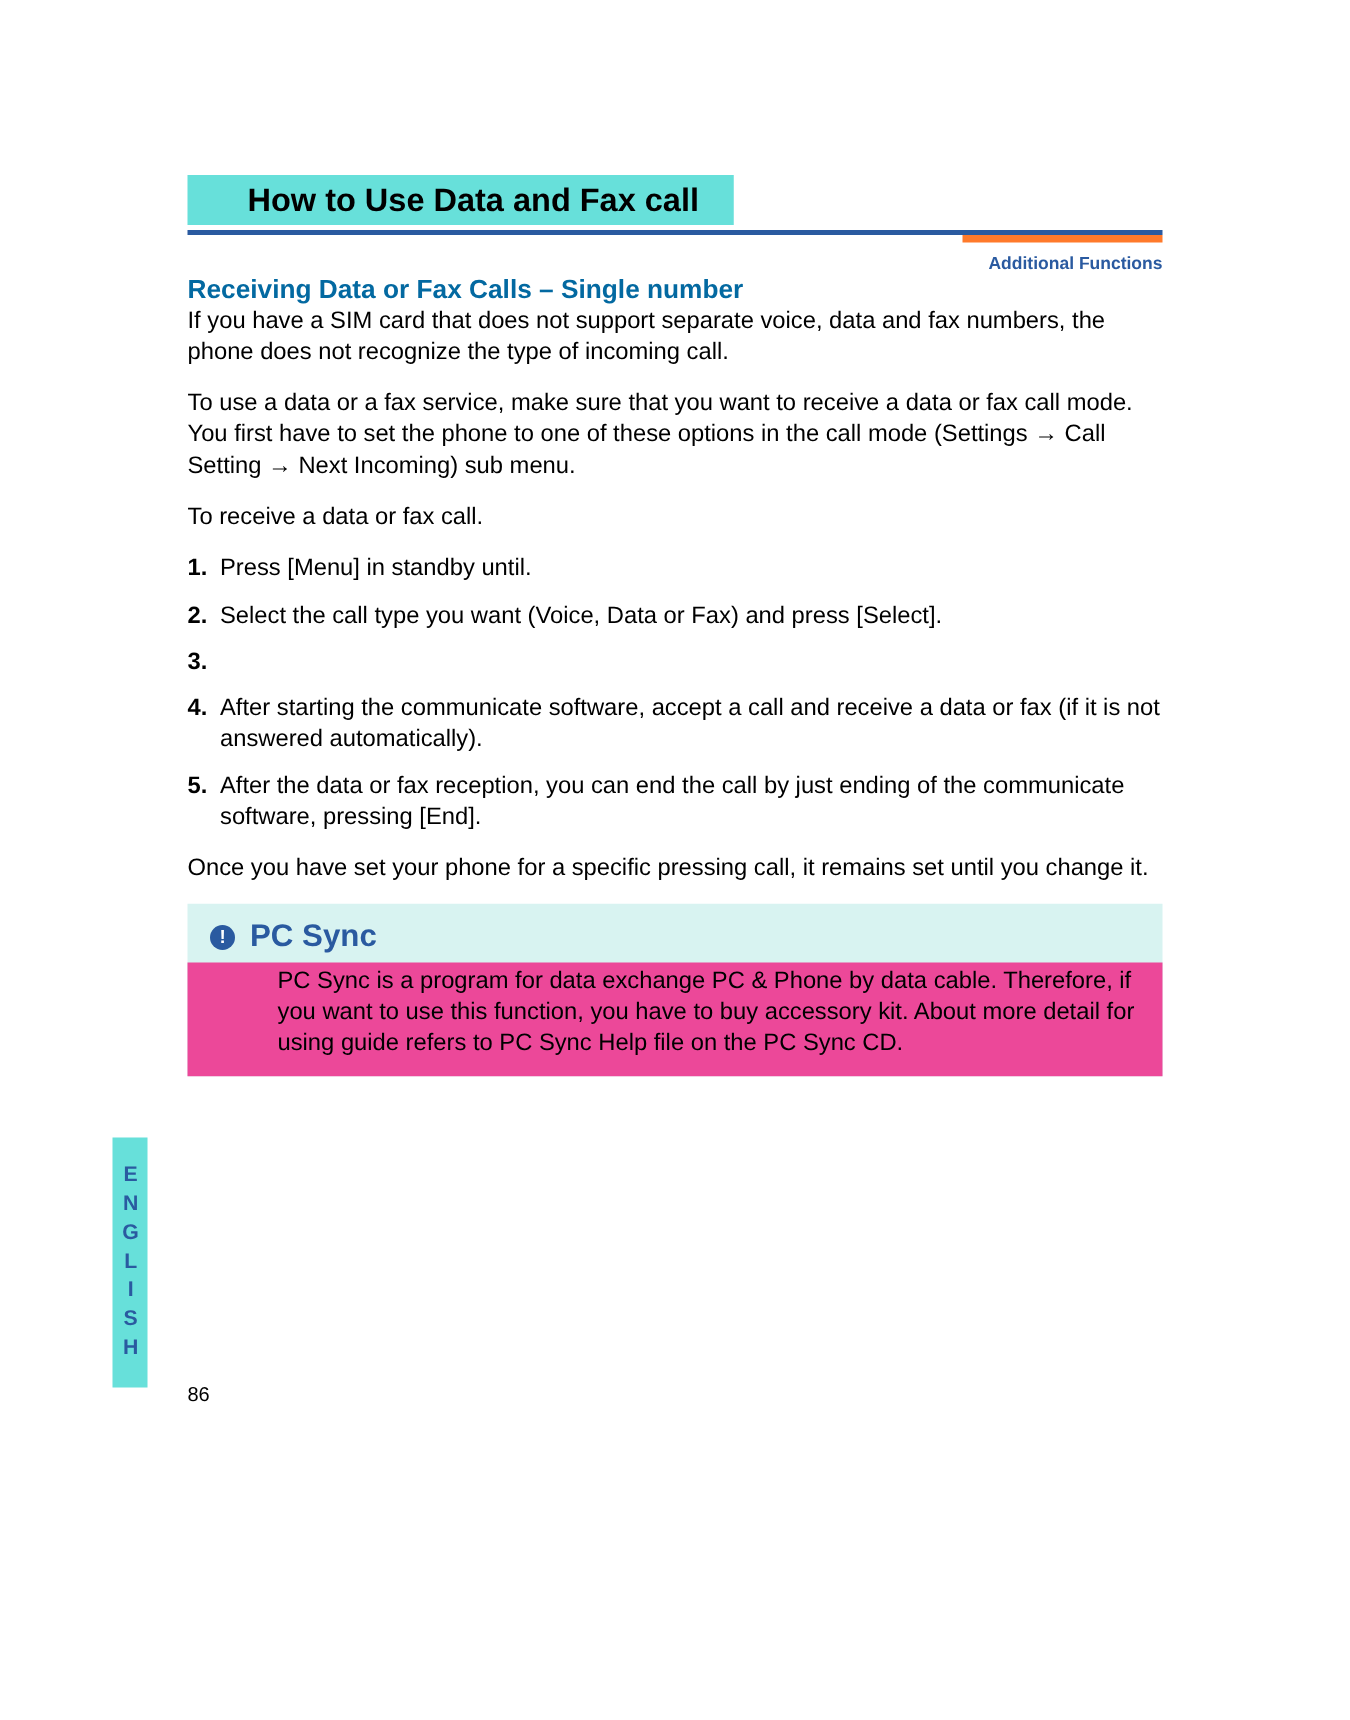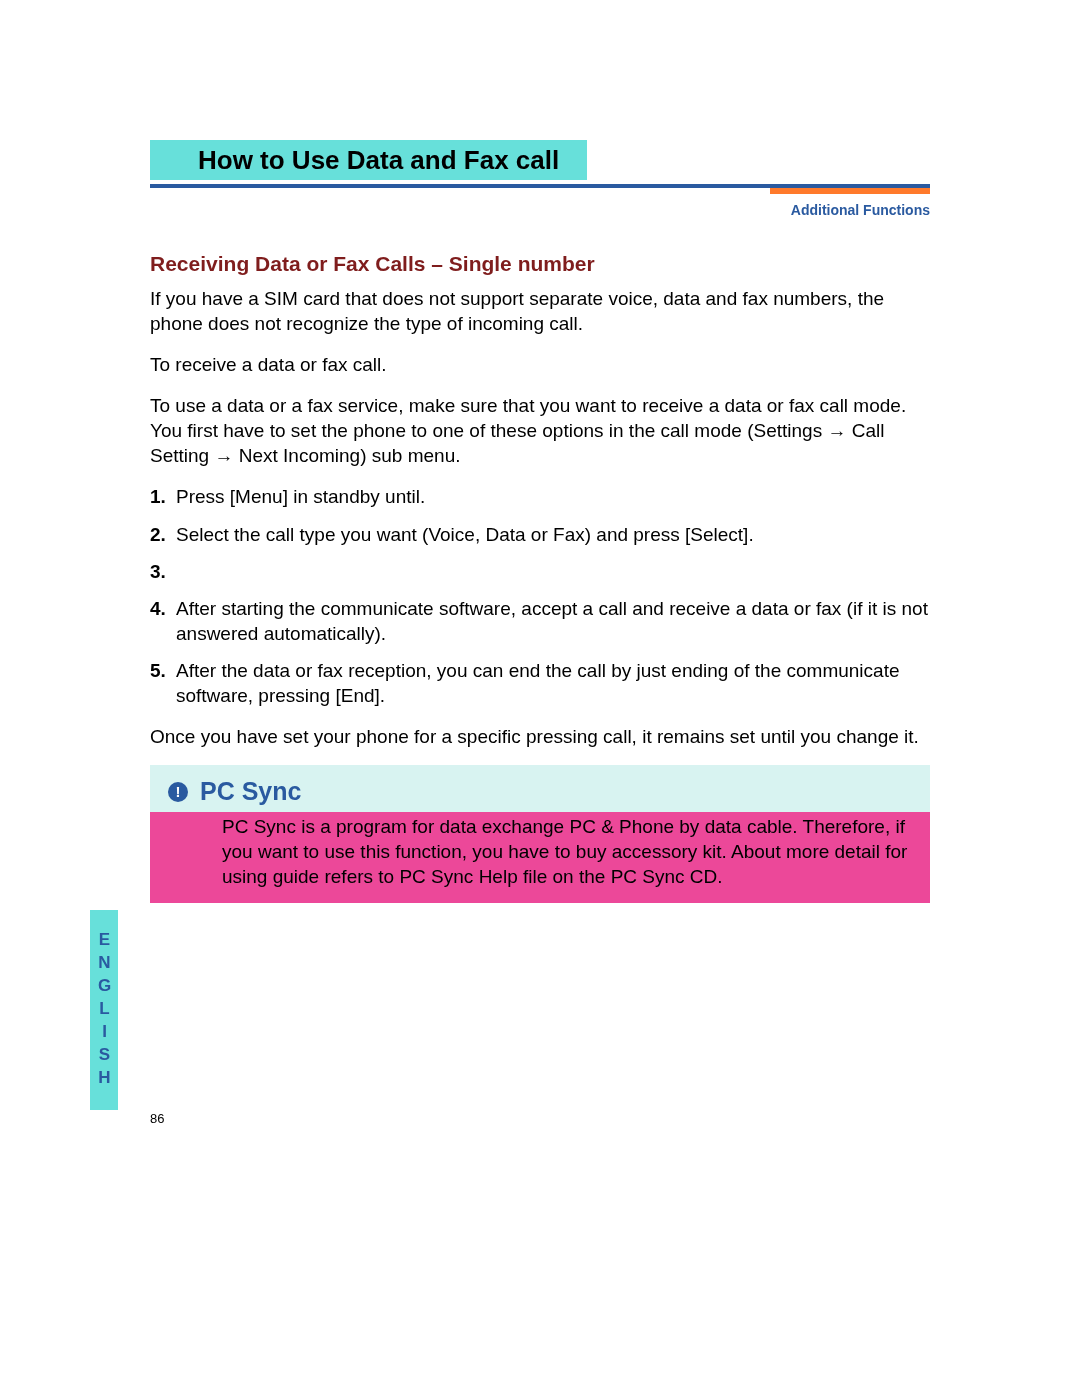--- a/index.html
+++ b/index.html
@@ -4,37 +4,37 @@
 <style>
   * { margin: 0; padding: 0; box-sizing: border-box; }
   html, body { width: 1080px; height: 1376px; background: #ffffff; font-family: Arial, Helvetica, sans-serif; color: #000; }
   .page { position: relative; width: 1080px; height: 1376px; padding: 140px 150px 0 150px; }
   .title-bar { position: relative; height: 56px; margin-bottom: 4px; }
   .title-square { position: absolute; left: 0; top: 0; width: 40px; height: 40px; background: #67e0da; }
   .title-text { position: absolute; left: 34px; top: 0; height: 40px; background: #67e0da; padding: 2px 28px 2px 14px; font-size: 26px; font-weight: bold; display: flex; align-items: center; color: #000; }
   .title-underline-wrap { position: absolute; left: 0; right: 0; top: 44px; height: 10px; }
   .title-underline-dark { position: absolute; left: 0; right: 0; top: 0; height: 4px; background: #2a5aa0; }
   .title-underline-accent { position: absolute; right: 0; top: 4px; width: 160px; height: 6px; background: #ff7a2b; }
-  .breadcrumb { text-align: right; color: #2a5aa0; font-weight: bold; font-size: 14px; margin: 6px 0 34px 0; }
-  .section-title { color: #7f1d1d; font-weight: bold; font-size: 21px; margin-bottom: 10px; }
+  .breadcrumb { text-align: right; color: #2a5aa0; font-weight: bold; font-size: 14px; margin: 6px 0 2px 0; }
+  .section-title { color: #0369a1; font-weight: bold; font-size: 21px; }
   .body { font-size: 19px; line-height: 1.32; }
   .para { margin-bottom: 16px; }
   .ol { list-style: none; margin: 0 0 16px 0; }
   .ol li { display: flex; margin-bottom: 12px; }
   .ol .num { font-weight: bold; min-width: 26px; }
   .note-box { background: #d8f3f1; margin-top: 4px; position: relative; padding: 0; }
   .note-head { display: flex; align-items: center; padding: 10px 14px 4px 18px; }
   .note-icon { width: 20px; height: 20px; border-radius: 50%; background: #2a5aa0; color: #fff; font-weight: bold; display: flex; align-items: center; justify-content: center; font-size: 15px; margin-right: 12px; }
   .note-title { color: #2a5aa0; font-weight: bold; font-size: 25px; }
   .note-body { background: #ec4899; padding: 2px 18px 14px 72px; font-size: 19px; line-height: 1.32; }
   .side-tab { position: absolute; left: 90px; top: 910px; width: 44px; height: 200px; }
   .side-tab .strip { position: absolute; left: 0; top: 0; width: 28px; height: 100%; background: #67e0da; }
   .side-tab .label { position: absolute; left: 0; top: 0; width: 28px; height: 100%; display: flex; align-items: center; justify-content: center; }
   .side-tab .label span { transform: rotate(0deg); writing-mode: vertical-rl; text-orientation: upright; letter-spacing: 4px; color: #2a5aa0; font-weight: bold; font-size: 17px; }
-  .page-number { position: absolute; left: 150px; bottom: 250px; font-size: 13px; }
+  .page-number { position: absolute; left: 150px; bottom: 250px; font-size: 16px; }
   .arrow { font-family: Arial, sans-serif; }
 </style>
 </head>
 <body>
 
 <div class="page">
 
   <div class="title-bar">
     <div class="title-square"></div>
     <div class="title-text">How to Use Data and Fax call</div>
@@ -44,25 +44,25 @@
     </div>
   </div>
 
   <div class="breadcrumb">Additional Functions</div>
 
   <div class="section-title">Receiving Data or Fax Calls – Single number</div>
 
   <div class="body">
     <p class="para">If you have a SIM card that does not support separate voice, data and fax numbers, the phone does not recognize the type of incoming call.</p>
 
-    <p class="para">To receive a data or fax call.</p>
-
     <p class="para">
       <span>To use a data or a fax service, make sure that you want to receive a data or fax call mode. You first have to set the phone to one of these options in the call mode (Settings </span><span class="arrow">→</span><span> Call Setting </span><span class="arrow">→</span><span> Next Incoming) sub menu.</span>
     </p>
+
+    <p class="para">To receive a data or fax call.</p>
 
     <ul class="ol">
       <li>
           <span class="num">1.</span>
           <span>Press [Menu] in standby until.</span>
         </li>
       <li>
           <span class="num">2.</span>
           <span>Select the call type you want (Voice, Data or Fax) and press [Select].</span>
         </li>

